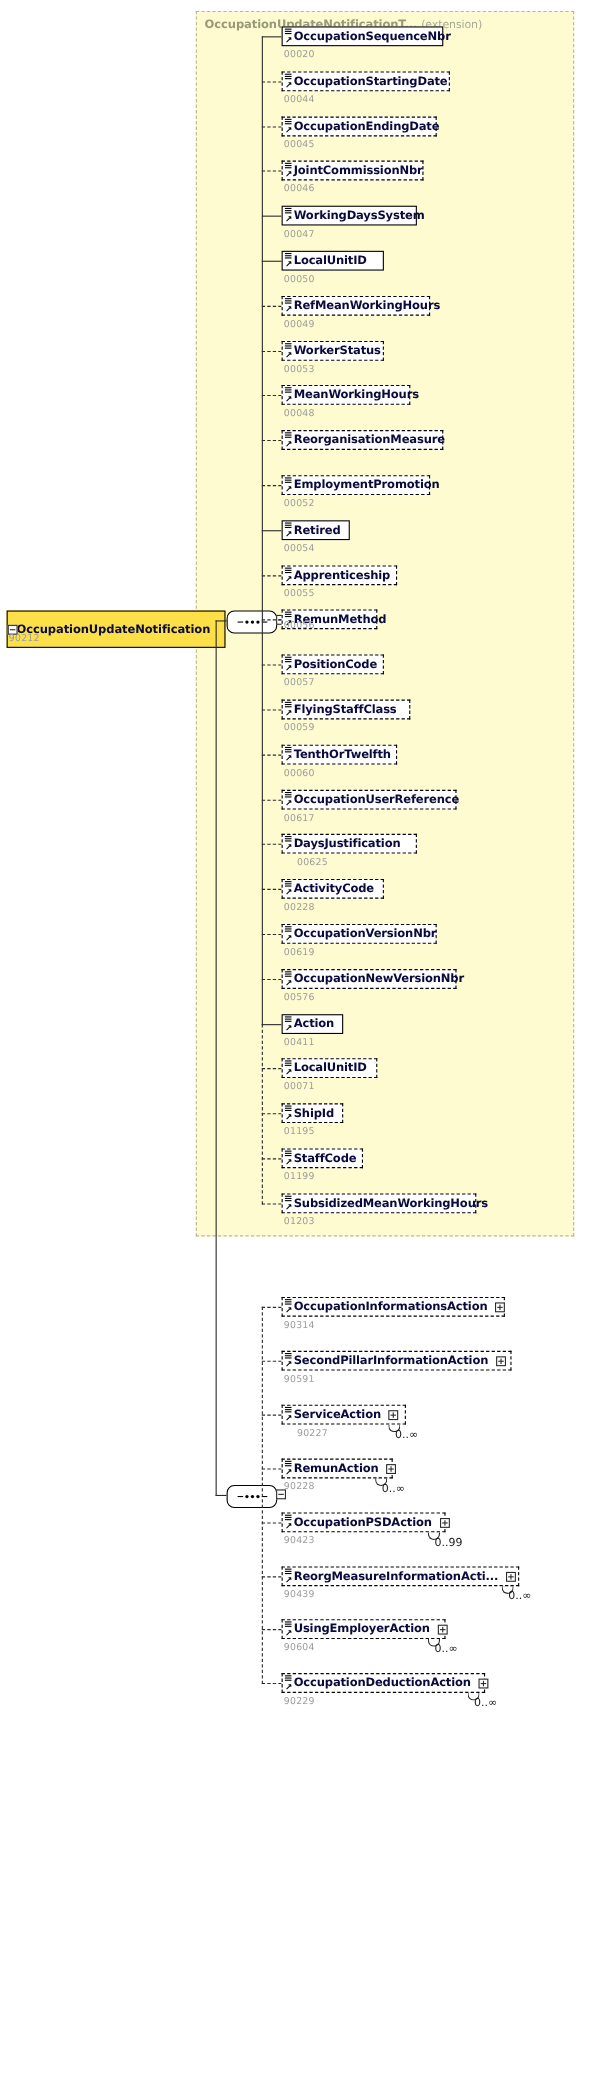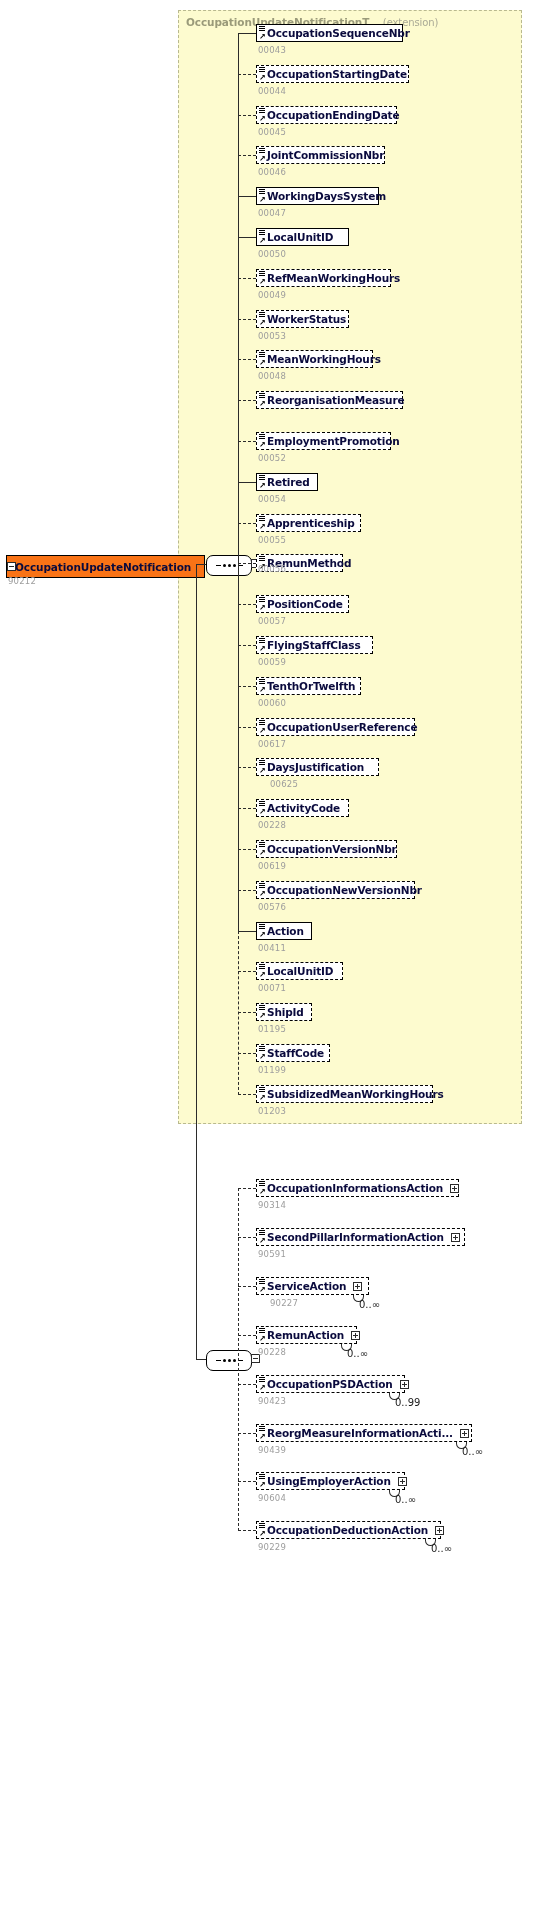--- a/index.html
+++ b/index.html
@@ -126,23 +126,23 @@
   .seq .shadow{
     position:absolute;left:3px;top:3px;right:-3px;bottom:-3px;background:#bfbfbf;z-index:-1;
   }
   .seq-dots{display:flex;align-items:center;gap:2px;}
   .seq-dots .bar{width:5px;height:1.4px;background:#000;}
   .seq-dots .dot{width:3px;height:3px;border-radius:50%;background:#000;}
 
   
   .root{
     position:absolute;
-    height:23px;
+    height:34px;
     border:1.4px solid #000;
-    background:#f97316;
+    background:#fde047;
     display:flex;align-items:center;
     box-sizing:border-box;
   }
   .root .shadow{
     position:absolute;left:3px;top:3px;right:-3px;bottom:-3px;background:#bfbfbf;z-index:-1;
   }
   .root-label{
     font-size:10.5px;font-weight:bold;color:#0a0a3d;padding-left:8px;padding-right:4px;
     letter-spacing:-0.1px;
   }
@@ -194,21 +194,21 @@
       <div class="node req" style="left: 256px; top: 24px; width: 147px;">
         <span class="shadow"></span>
         <span class="glyph-lines">
           <i></i>
           <i></i>
           <i></i>
         </span>
         <span class="glyph-arrow">↗</span>
         <span class="node-label">OccupationSequenceNbr</span>
       </div>
-      <div class="nodeid" style="left: 258px; top: 45px;">00043</div>
+      <div class="nodeid" style="left: 258px; top: 45px;">00020</div>
       <div class="ln ln-h-dash" style="left: 238px; top: 74px; width: 18px; height: 1px;"></div>
       <div class="node opt" style="left: 256px; top: 65px; width: 153px;">
         <span class="shadow"></span>
         <span class="glyph-lines">
           <i></i>
           <i></i>
           <i></i>
         </span>
         <span class="glyph-arrow">↗</span>
         <span class="node-label">OccupationStartingDate</span>

